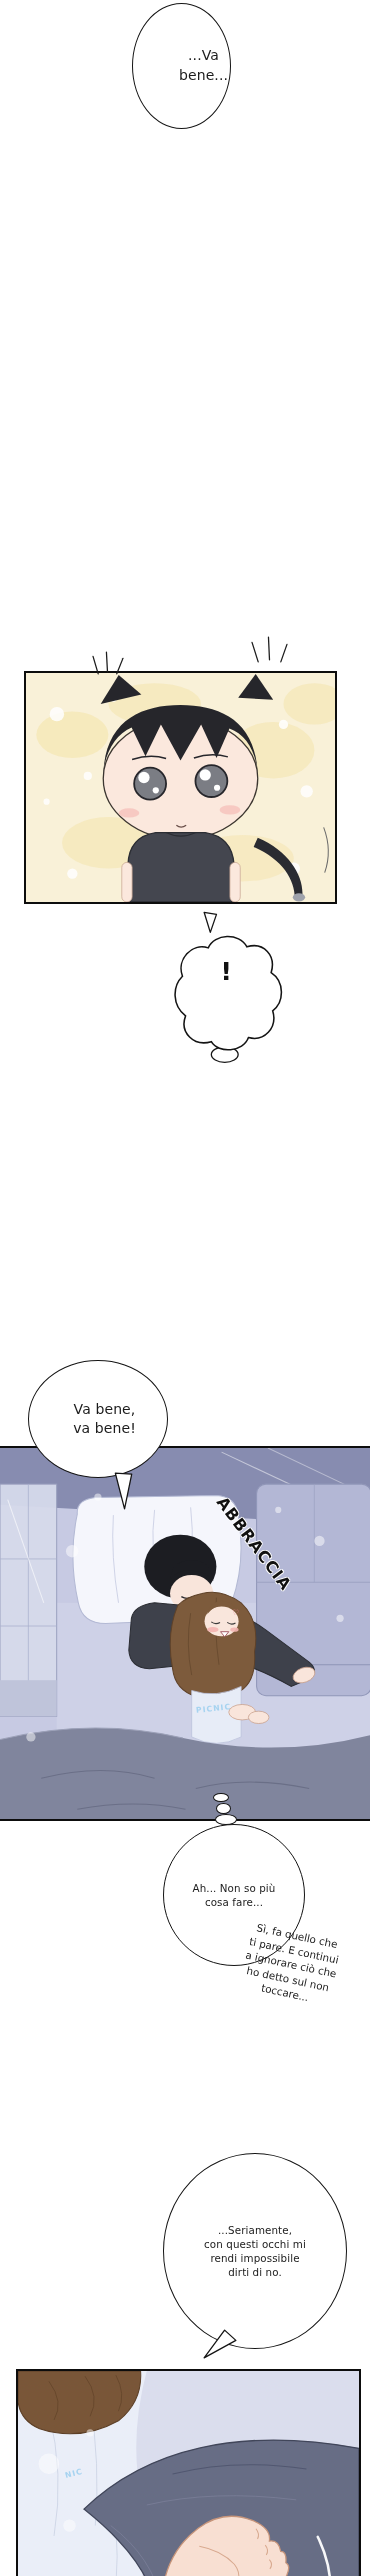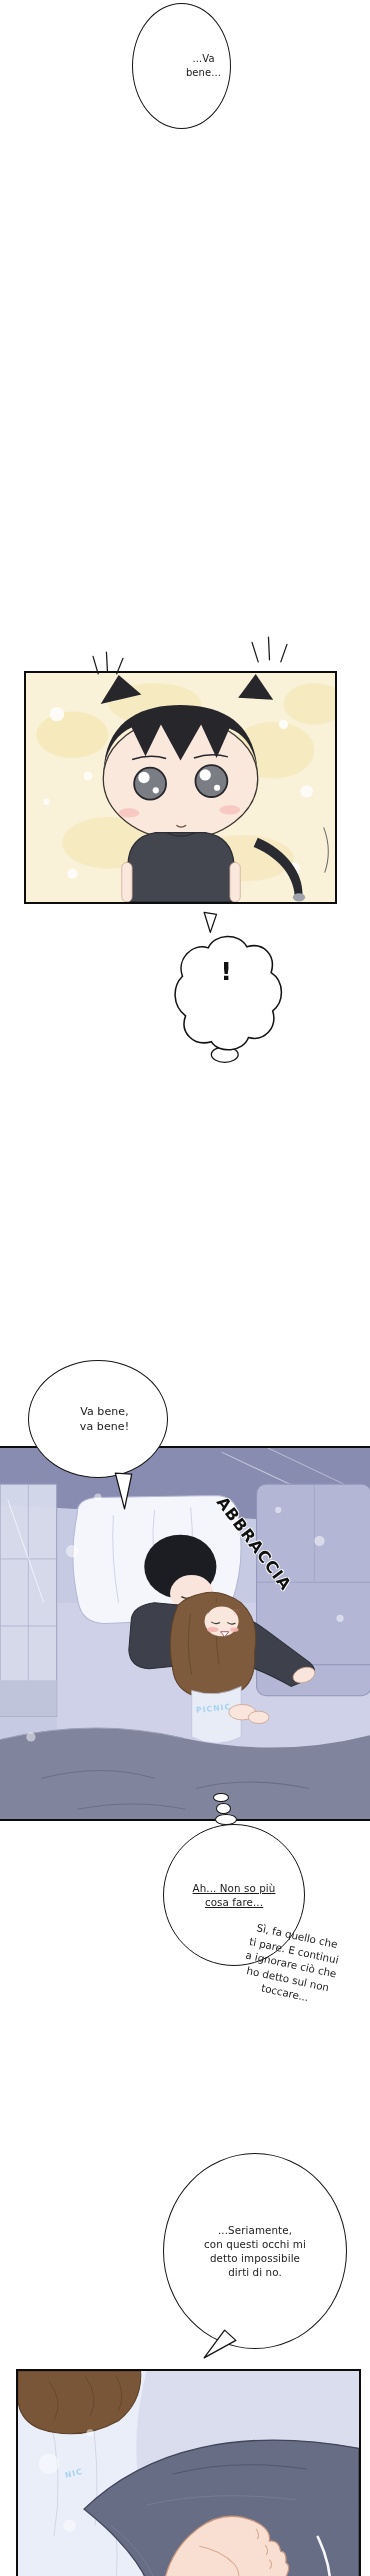--- a/index.html
+++ b/index.html
@@ -8,24 +8,24 @@
   .panel{position:absolute;box-sizing:border-box;border:2.1px solid #0d0d0d;background:#fff;overflow:hidden;z-index:1;}
   #panel1{left:24px;top:671px;width:313px;height:233px;}
   #panel2{left:0px;top:1446px;width:371px;height:375px;border-left:none;border-right:none;}
   #panel3{left:15.5px;top:2369px;width:345px;height:306px;}
   .panel svg{display:block;width:100%;height:100%;}
 
   .bubble{position:absolute;box-sizing:border-box;border:1.5px solid #141414;border-radius:50%;
           background:#fff;display:flex;align-items:center;justify-content:center;
           text-align:center;z-index:10;}
   .bubble p{margin:0;white-space:pre-line;font-size:10.3px;line-height:1.38;font-weight:500;letter-spacing:0.1px;}
-  #b1{left:132px;top:2.6px;width:99px;height:126px;}   #b1 p{font-size:10px;margin-left:44px;}
+  #b1{left:132px;top:2.6px;width:99px;height:126px;}   #b1 p{font-size:14px;margin-left:44px;}
   #b2{left:27px;top:496px;width:138px;height:136px;}  #b2 p{font-size:10.8px;}
-  #b3{left:28px;top:1360px;width:140px;height:118px;} #b3 p{font-size:11px;margin-left:13px;}
-  #b4{left:163px;top:1824px;width:142px;height:142px;text-decoration:underline;}
+  #b3{left:28px;top:1360px;width:140px;height:118px;} #b3 p{font-size:14px;margin-left:13px;}
+  #b4{left:163px;top:1824px;width:142px;height:142px;}
   #b5{left:163px;top:2153px;width:184px;height:196px;}
 
   .tail{position:absolute;z-index:11;}
   .chain{position:absolute;box-sizing:border-box;border:1.3px solid #141414;border-radius:50%;background:#fff;z-index:11;}
   #chain1{left:213px;top:1793px;width:16px;height:9.3px;}
   #chain2{left:216px;top:1803px;width:15px;height:11.3px;}
   #chain3{left:215px;top:1814px;width:22px;height:10.8px;}
 
   .sfx{position:absolute;font-weight:bold;color:#111;z-index:12;white-space:nowrap;}
   #sfx-abbraccia{left:228px;top:1493px;font-size:16px;letter-spacing:1px;transform:rotate(53deg);transform-origin:left top;
@@ -214,21 +214,21 @@
     </div>
   <div class="tilted" id="tilted1">Sì, fa quello che
 ti pare. E continui
 a ignorare ciò che
 ho detto sul non
 toccare...</div>
 
   <div class="bubble" id="b5">
       <p>...Seriamente,
 con questi occhi mi
-detto impossibile
+rendi impossibile
 dirti di no.</p>
     </div>
   <svg class="tail" style="left:200px;top:2325px" width="41" height="39" viewBox="0 0 80 76">
     <polygon points="48,10 8,64 70,30" fill="#fff" stroke="#141414" stroke-width="2.5" stroke-linejoin="round"></polygon>
   </svg>
 
   <div class="panel" id="panel3">
     <svg viewBox="0 0 662 586" preserveAspectRatio="none">
       <rect x="0" y="0" width="662" height="586" fill="#dadded"></rect>
       <path d="M0,0 L250,0 Q215,130 240,250 Q258,400 205,586 L0,586 Z" fill="#eaeef8"></path>

